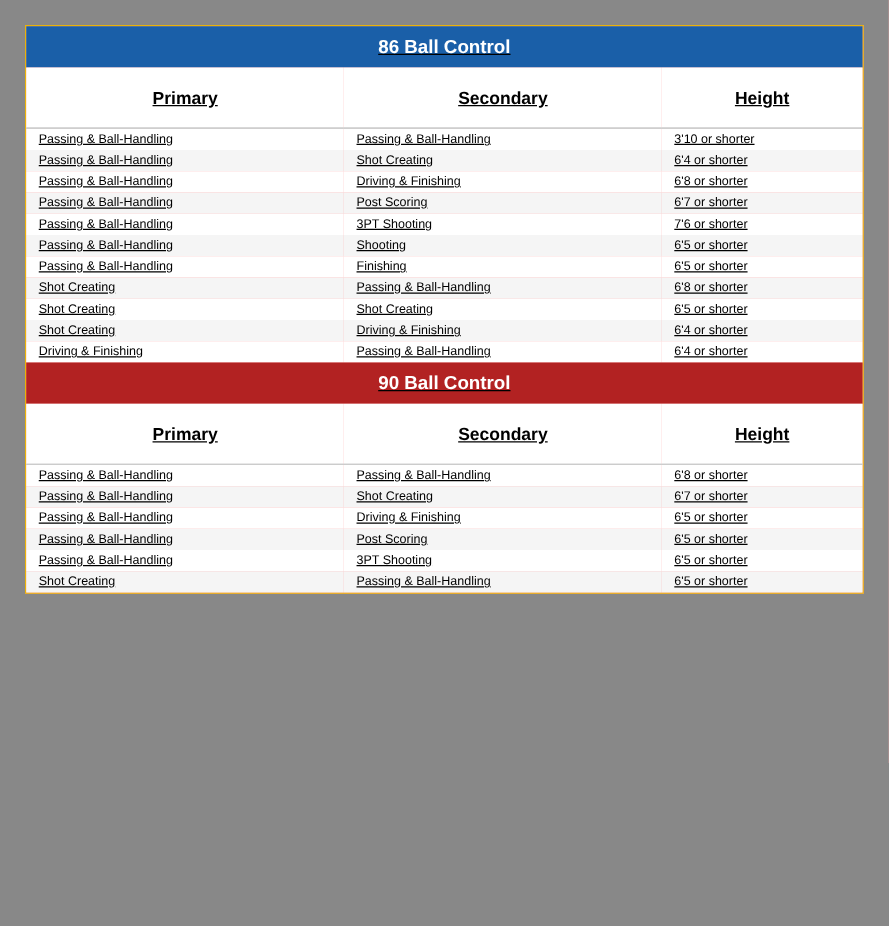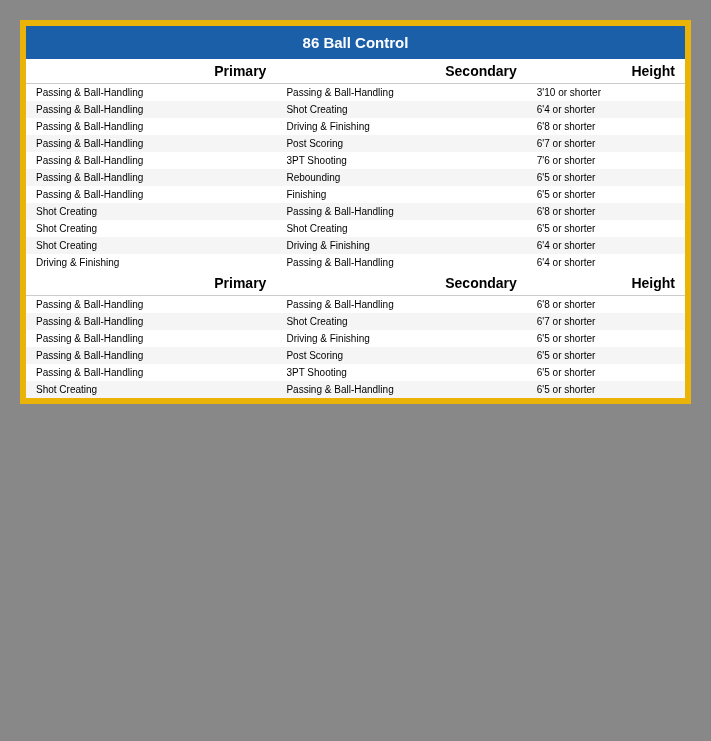--- a/index.html
+++ b/index.html
@@ -12,23 +12,24 @@
       background: #888;
       display: flex;
       justify-content: center;
       align-items: flex-start;
       padding: 20px;
       font-family: Arial, sans-serif;
       font-size: 14px;
     }
 
     .outer-border {
-      border: 6px solid #eab308;
+      border: 1px solid #eab308;
       background: #fca5a5;
       width: 680px;
+      text-decoration: underline;
     }
 
     .section-header {
       text-align: center;
       padding: 8px 10px;
       font-weight: bold;
       font-size: 15px;
       color: #fff;
     }
 
@@ -39,22 +40,22 @@
     .section-header.red {
       background-color: #b22222;
     }
 
     table {
       width: 100%;
       border-collapse: collapse;
     }
 
     th {
-      text-align: right;
-      padding: 4px 10px;
+      text-align: center;
+      padding: 16px 10px;
       font-weight: bold;
       font-size: 14px;
       border-bottom: 1px solid #ccc;
       margin-left: 20px;
     }
 
     td {
       padding: 3px 10px;
       font-size: 10px;
     }
@@ -106,21 +107,21 @@
           <td>Post Scoring</td>
           <td>6'7 or shorter</td>
         </tr>
         <tr>
           <td>Passing &amp; Ball-Handling</td>
           <td>3PT Shooting</td>
           <td>7'6 or shorter</td>
         </tr>
         <tr>
           <td>Passing &amp; Ball-Handling</td>
-          <td>Rebounding</td>
+          <td>Shooting</td>
           <td>6'5 or shorter</td>
         </tr>
         <tr>
           <td>Passing &amp; Ball-Handling</td>
           <td>Finishing</td>
           <td>6'5 or shorter</td>
         </tr>
         <tr>
           <td>Shot Creating</td>
           <td>Passing &amp; Ball-Handling</td>
@@ -136,20 +137,21 @@
           <td>Driving &amp; Finishing</td>
           <td>6'4 or shorter</td>
         </tr>
         <tr>
           <td>Driving &amp; Finishing</td>
           <td>Passing &amp; Ball-Handling</td>
           <td>6'4 or shorter</td>
         </tr>
       </tbody>
     </table>
+    <div class="section-header red">90 Ball Control</div>
     <table>
       <thead>
         <tr>
           <th class="col-primary">Primary</th>
           <th class="col-secondary">Secondary</th>
           <th class="col-height">Height</th>
         </tr>
       </thead>
       <tbody>
         <tr>

